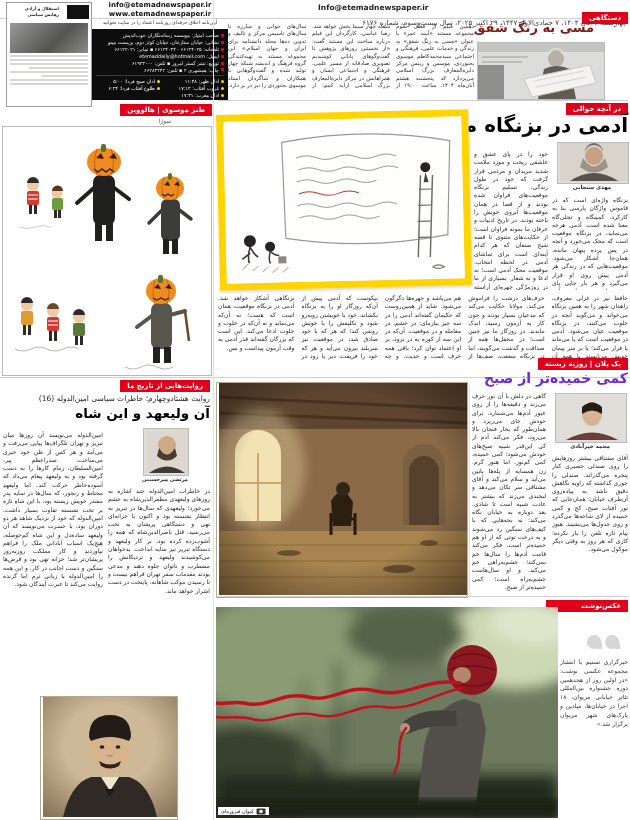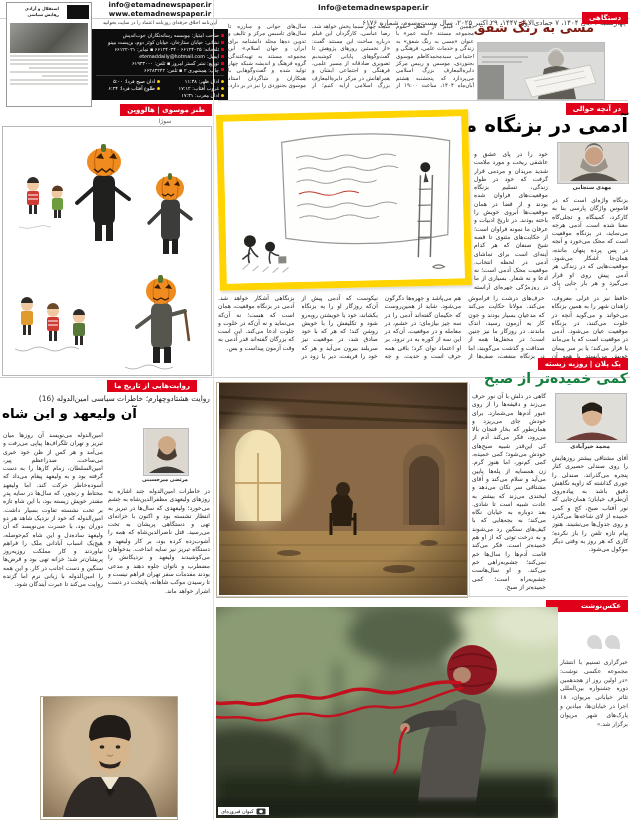--- a/index.html
+++ b/index.html
@@ -44,31 +44,31 @@
   #name1{left:557px;top:184px;width:70px;}
   #mcol1{left:552px;top:150px;width:76px;height:140px;padding-top:46px;box-sizing:border-box;}
   #mcol2{left:474px;top:150px;width:74px;height:140px;}
   #mbottom{left:218px;top:294px;width:410px;height:80px;column-count:5;column-gap:7px;}
   #hrule2{left:218px;top:100px;width:410px;height:1px;}
   #hrule3{left:0;top:377px;width:630px;height:1px;}
   #vrule1{left:213px;top:0;width:1px;height:820px;background:#e0e0e0;}
   #vrule2{left:469px;top:384px;width:1px;height:212px;background:#e0e0e0;}
   
   #planbadge{right:2px;top:358px;}
-  #plantitle{right:2px;top:370px;width:158px;font-size:14px;font-weight:bold;text-align:right;color:#15803d;}
+  #plantitle{right:2px;top:370px;width:158px;font-size:14px;font-weight:bold;text-align:right;color:#6d28d9;}
   #av2{left:555px;top:393px;width:70px;height:48px;border:1px solid #bbb;background:#ddd;}
   #name2{left:555px;top:443px;width:70px;}
   #pcol1{left:552px;top:392px;width:76px;height:208px;padding-top:62px;box-sizing:border-box;}
   #pcol2{left:472px;top:392px;width:74px;height:208px;}
   
   #midphoto{left:216px;top:382px;width:250px;height:214px;overflow:hidden;border:1px solid #b9a98c;}
   
-  #histbadge{right:433px;top:380px;}
+  #histbadge{right:420px;top:380px;}
   #histkicker{right:420px;top:394px;width:208px;font-size:7.5px;color:#222;text-align:right;}
-  #histtitle{right:420px;top:405px;width:208px;font-size:13.5px;font-weight:bold;color:#000;text-align:left;}
+  #histtitle{right:420px;top:405px;width:208px;font-size:13.5px;font-weight:bold;color:#000;text-align:right;}
   #av3{left:143px;top:428px;width:44px;height:46px;border:1px solid #bbb;background:#ddd;}
   #name3{left:138px;top:476px;width:54px;font-size:5px;}
   #hcol1{left:108px;top:431px;width:102px;height:260px;padding-top:56px;box-sizing:border-box;}
   #hcol2{left:3px;top:431px;width:100px;height:260px;}
   #portrait{left:40px;top:696px;width:136px;height:122px;border:1px solid #b5a88f;overflow:hidden;}
   
   #hrule4{left:216px;top:596px;width:412px;height:1px;}
   #pnbadge{right:2px;top:600px;padding-left:35px;}
   #pnquote{left:584px;top:632px;width:40px;height:18px;}
   #pncaption{left:560px;top:658px;width:68px;height:130px;font-size:6px;line-height:8.8px;text-align:justify;color:#333;}

